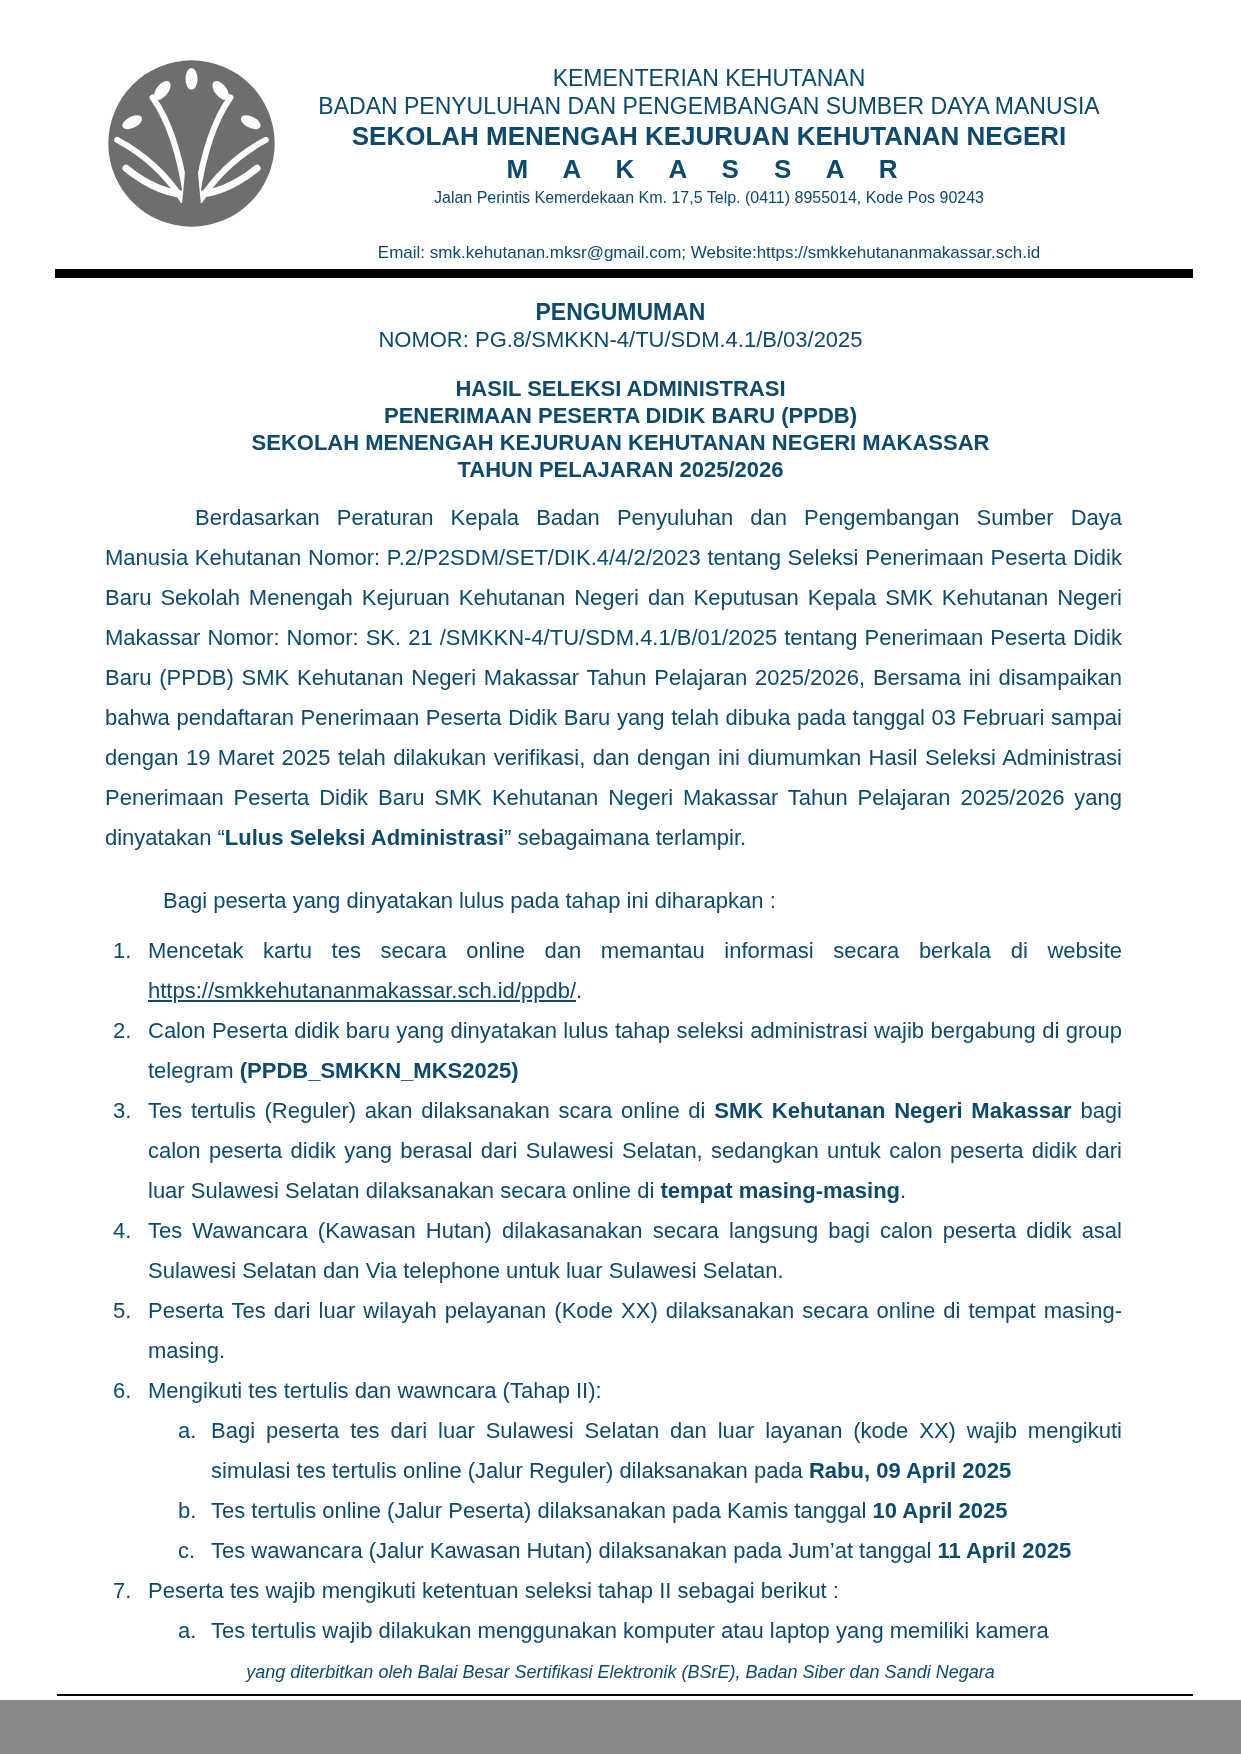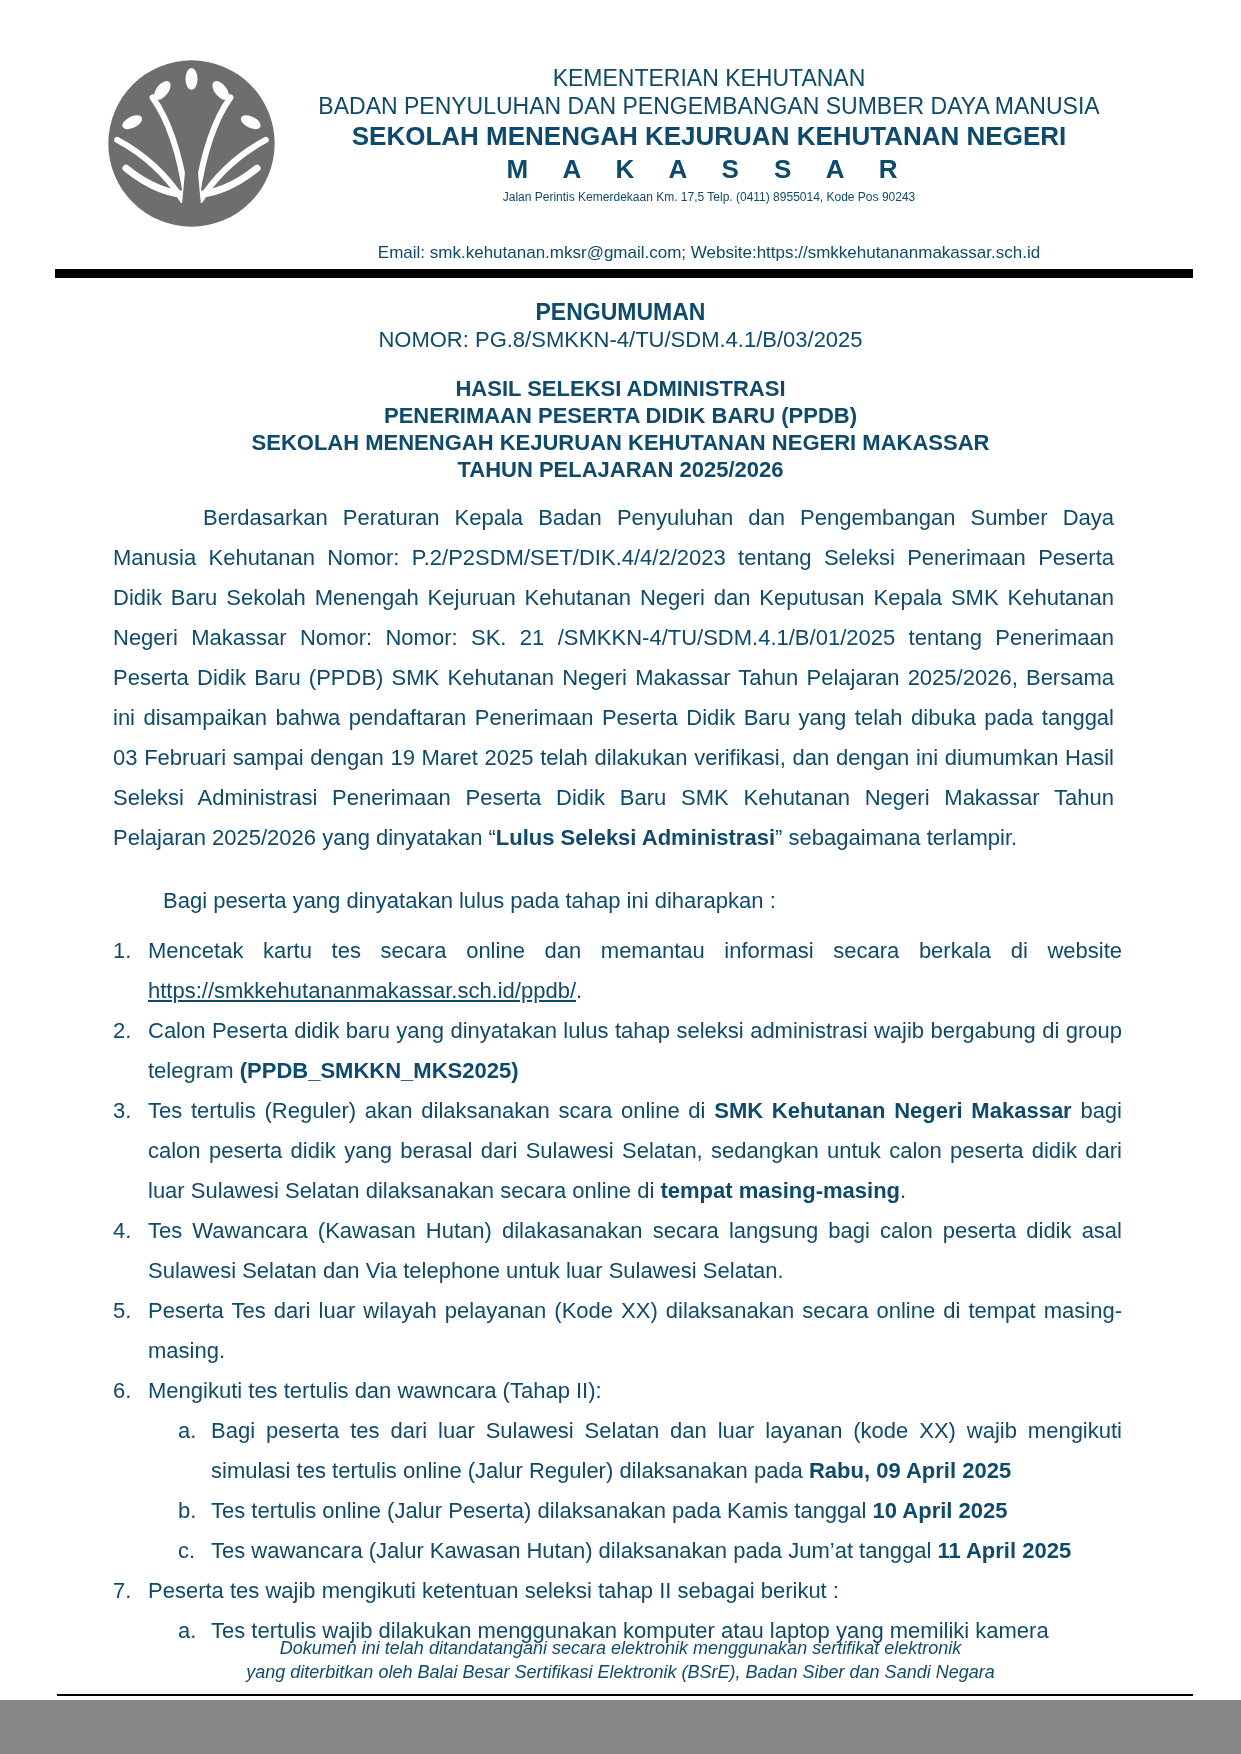--- a/index.html
+++ b/index.html
@@ -13,31 +13,31 @@
     overflow:hidden;
   }
   
   .letterhead { display:flex; padding:55px 48px 0 103px; }
   .logo-box { flex:none; width:177px; height:177px; }
   .lh-text { flex:1; text-align:center; margin-right:55px; padding-top:10px; }
   .lh-line1 { font-size:23px; line-height:27px; }
   .lh-line2 { font-size:23px; line-height:28px; }
   .lh-line3 { font-size:26px; font-weight:bold; line-height:33px; }
   .lh-line4 { font-size:26px; font-weight:bold; letter-spacing:14px; line-height:33px; }
-  .lh-addr  { font-size:12px; line-height:19px; padding-top:2px; }
+  .lh-addr  { font-size:16px; line-height:19px; padding-top:2px; }
   .lh-mail  { font-size:17px; line-height:20px;margin-top:36px; }
   .rule { height:9px; background:#000; margin:6px 48px 0 55px; }
   
   .title-block { text-align:center; margin-top:20px; }
   .doc-title   { font-size:23px; font-weight:bold; line-height:28px; }
   .doc-number  { font-size:22px; line-height:28px; }
   .doc-subject { margin-top:21px; font-size:22px; font-weight:bold; line-height:27px; }
   
   .body-col { margin:15px 119px 0 105px; font-size:22px; line-height:40px; }
-  .para1 { margin:8px; text-indent:90px; text-align:justify; }
+  .para1 { margin:0; text-indent:90px; text-align:justify; }
   .intro { margin:23px 0 0 0; text-indent:58px; text-align:left; }
   .num-list { margin-top:10px; }
   .item-row { display:flex; }
   .item-num { flex:none; width:43px; padding-left:8px; box-sizing:border-box; }
   .item-content { flex:1; text-align:justify; }
   .sub-row { display:flex; padding-left:73px; }
   .sub-num { flex:none; width:33px; }
   .sub-content { flex:1; text-align:justify; }
   .b { font-weight:bold; }
   .u { text-decoration:underline; }
@@ -140,18 +140,17 @@
           <div class="item-content"><span>Peserta tes wajib mengikuti ketentuan seleksi tahap II sebagai berikut :</span></div>
         </div>
         <div class="sub-row">
           <div class="sub-num">a.</div>
           <div class="sub-content"><span>Tes tertulis wajib dilakukan menggunakan komputer atau laptop yang memiliki kamera</span></div>
         </div>
       </div>
   </section>
 
   <footer class="doc-footer">
-    <div class="footer-text">Dokumen ini telah ditandatangani secara elektronik menggunakan sertifikat elektronik</div>
     <div class="footer-text">yang diterbitkan oleh Balai Besar Sertifikasi Elektronik (BSrE), Badan Siber dan Sandi Negara</div>
     <div class="footer-rule"></div>
   </footer>
 
 </div>
 
 </body></html>

